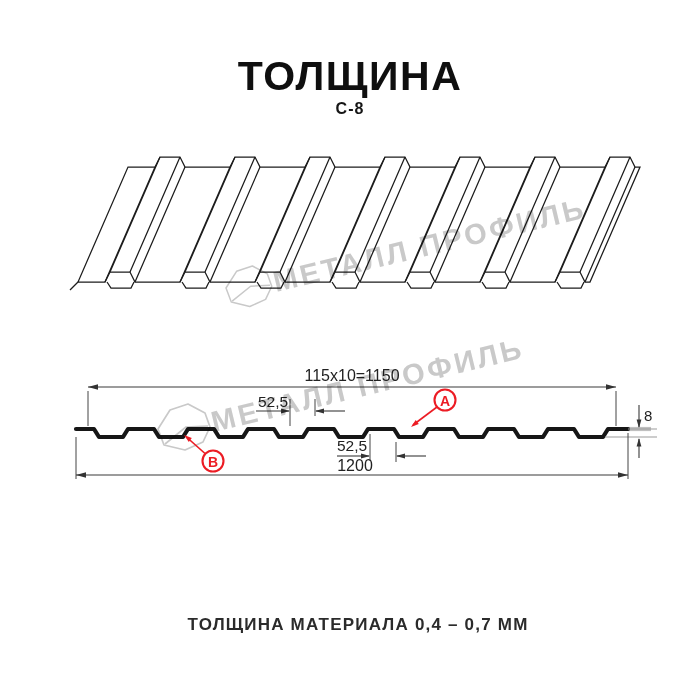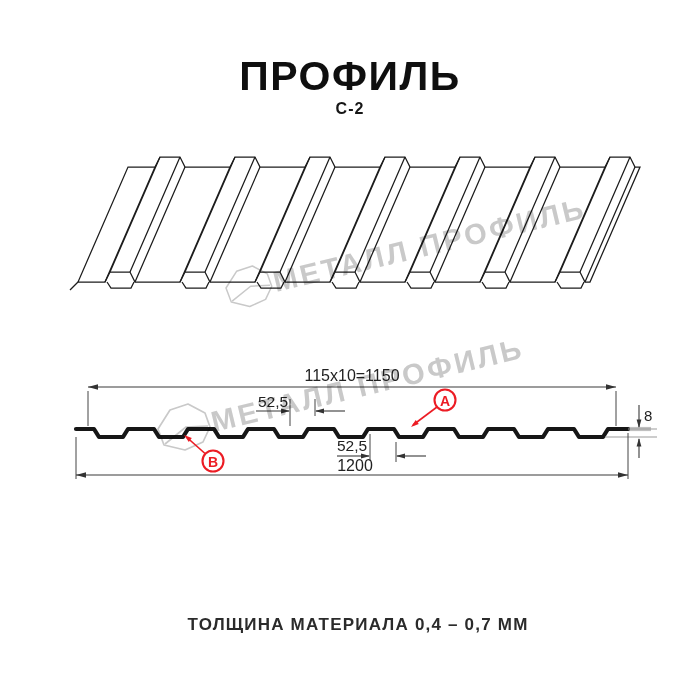--- a/index.html
+++ b/index.html
@@ -21,22 +21,22 @@
   }
   svg.drawing{position:absolute;top:0;left:0;}
   .wm{mix-blend-mode:multiply;}
   text.dim{fill:#222222;font-family:"Liberation Sans",sans-serif;}
   .sheet-line{stroke:#1c1c1c;stroke-width:1.25;fill:none;}
   .sheet-face{stroke:#1c1c1c;stroke-width:1.25;fill:#ffffff;}
 </style>
 </head>
 <body>
 
-<div class="title">ПРОФИЛЬ</div>
-<div class="subtitle">С-2</div>
+<div class="title">ТОЛЩИНА</div>
+<div class="subtitle">С-8</div>
 
 <svg class="drawing" width="700" height="700" viewBox="0 0 700 700">
 
   <g>
 
     <path class="sheet-face" d="
       M107,282 L111,288 L131,288 L134,282
       M182,282 L186,288 L206,288 L209,282
       M257,282 L261,288 L281,288 L284,282
       M332,282 L336,288 L356,288 L359,282

